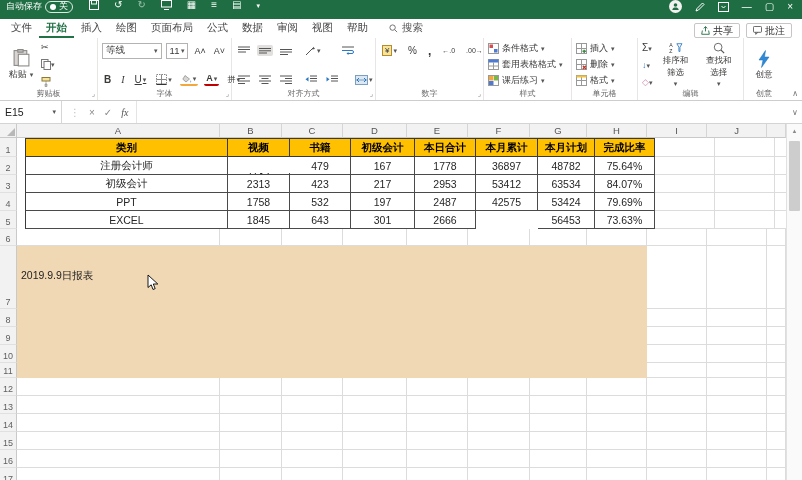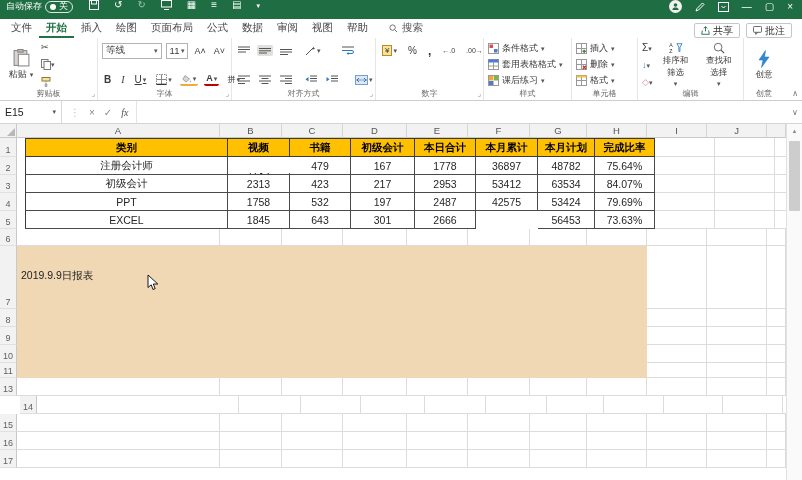--- a/index.html
+++ b/index.html
@@ -702,34 +702,48 @@
           <div class="cell" style="width: 64px;"></div>
           <div class="cell" style="width: 61px;"></div>
           <div class="cell" style="width: 62px;"></div>
           <div class="cell" style="width: 57px;"></div>
           <div class="cell" style="width: 60px;"></div>
           <div class="cell" style="width: 60px;"></div>
           <div class="cell" style="width: 60px;"></div>
           <div class="cell" style="width: 19px;"></div>
         </div>
         <div class="grid-row" style="height: 18px;">
+          <div class="row-h">12</div>
+          <div class="cell" style="width: 203px;"></div>
+          <div class="cell" style="width: 62px;"></div>
+          <div class="cell" style="width: 61px;"></div>
+          <div class="cell" style="width: 64px;"></div>
+          <div class="cell" style="width: 61px;"></div>
+          <div class="cell" style="width: 62px;"></div>
+          <div class="cell" style="width: 57px;"></div>
+          <div class="cell" style="width: 60px;"></div>
+          <div class="cell" style="width: 60px;"></div>
+          <div class="cell" style="width: 60px;"></div>
+          <div class="cell" style="width: 19px;"></div>
+        </div>
+        <div class="grid-row" style="height: 18px;">
           <div class="row-h">13</div>
           <div class="cell" style="width: 203px;"></div>
           <div class="cell" style="width: 62px;"></div>
           <div class="cell" style="width: 61px;"></div>
           <div class="cell" style="width: 64px;"></div>
           <div class="cell" style="width: 61px;"></div>
           <div class="cell" style="width: 62px;"></div>
           <div class="cell" style="width: 57px;"></div>
           <div class="cell" style="width: 60px;"></div>
           <div class="cell" style="width: 60px;"></div>
           <div class="cell" style="width: 60px;"></div>
           <div class="cell" style="width: 19px;"></div>
         </div>
-        <div class="grid-row" style="height: 18px; padding-left: 20px;">
+        <div class="grid-row" style="height: 18px;">
           <div class="row-h">14</div>
           <div class="cell" style="width: 203px;"></div>
           <div class="cell" style="width: 62px;"></div>
           <div class="cell" style="width: 61px;"></div>
           <div class="cell" style="width: 64px;"></div>
           <div class="cell" style="width: 61px;"></div>
           <div class="cell" style="width: 62px;"></div>
           <div class="cell" style="width: 57px;"></div>
           <div class="cell" style="width: 60px;"></div>
           <div class="cell" style="width: 60px;"></div>

